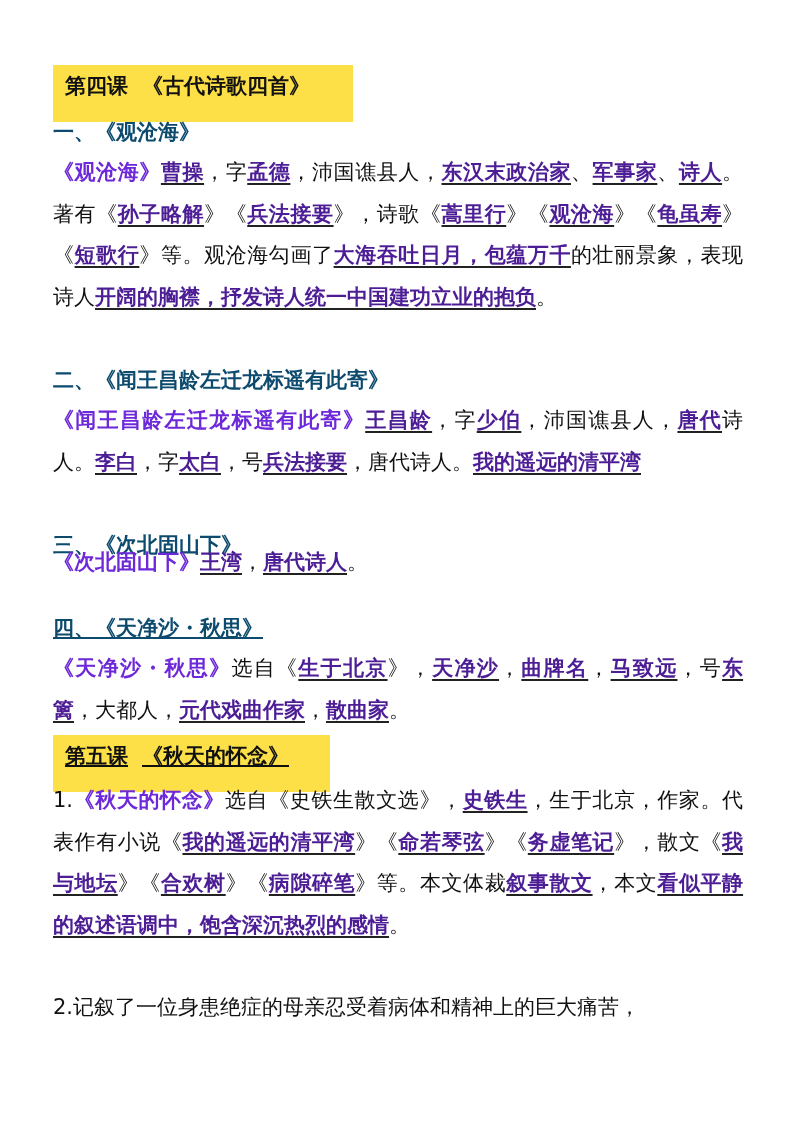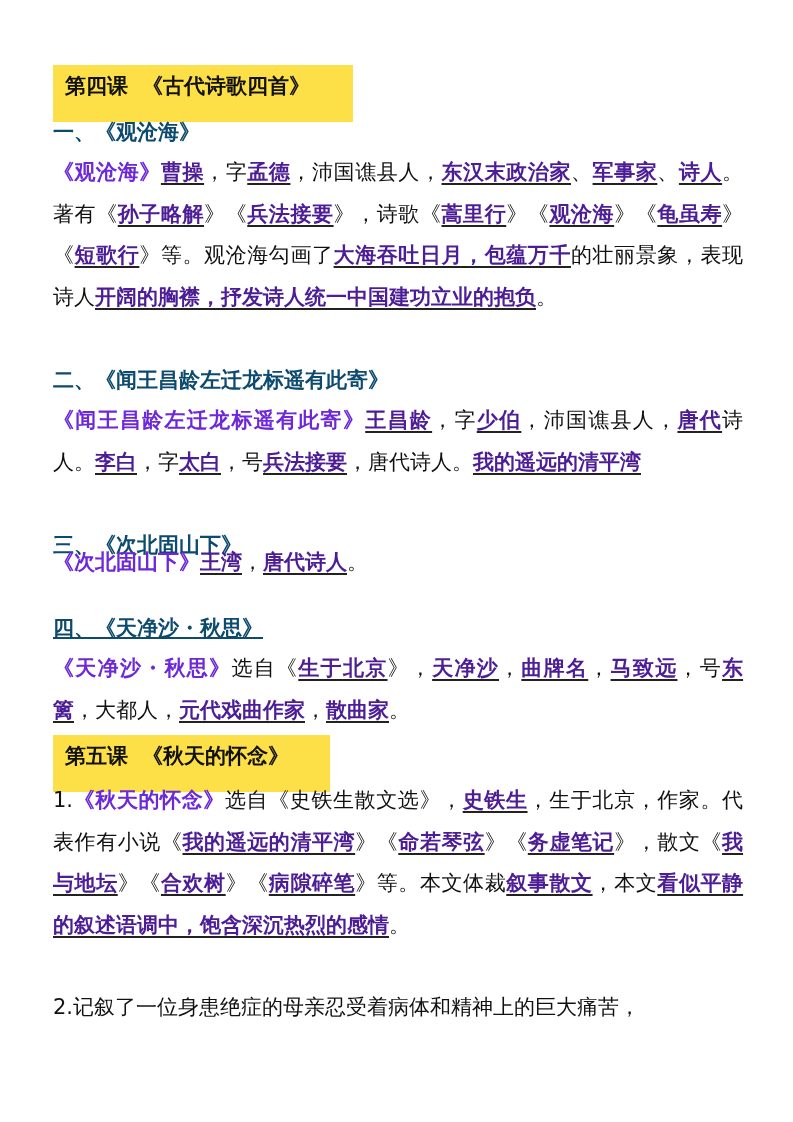--- a/index.html
+++ b/index.html
@@ -70,18 +70,18 @@
 
 <div class="section-title" style="top:364px;">二、《闻王昌龄左迁龙标遥有此寄》</div>
 <div class="para" style="top:400px;"><span class="b">《闻王昌龄左迁龙标遥有此寄》</span><span class="k">王昌龄</span><span>，字</span><span class="k">少伯</span><span>，沛国谯县人，</span><span class="k">唐代</span><span>诗人。</span><span class="k">李白</span><span>，字</span><span class="k">太白</span><span>，号</span><span class="k">兵法接要</span><span>，唐代诗人。</span><span class="k">我的遥远的清平湾</span></div>
 
 <div class="section-title" style="top:529px;">三、《次北固山下》</div>
 <div class="para" style="top:542px;"><span class="b">《次北固山下》</span><span class="k">王湾</span><span>，</span><span class="k">唐代诗人</span><span>。</span></div>
 
 <div class="section-title" style="top:612px;text-decoration:underline;">四、《天净沙・秋思》</div>
 <div class="para" style="top:648px;"><span class="b">《天净沙・秋思》</span><span>选自《</span><span class="k">生于北京</span><span>》，</span><span class="k">天净沙</span><span>，</span><span class="k">曲牌名</span><span>，</span><span class="k">马致远</span><span>，号</span><span class="k">东篱</span><span>，大都人，</span><span class="k">元代戏曲作家</span><span>，</span><span class="k">散曲家</span><span>。</span></div>
 
-<div class="lesson-header" style="top:735px;width:277px;">
+<div class="lesson-header" style="top:735px;width:277px;text-decoration:underline;">
   <span>第五课</span><span class="gap"></span><span>《秋天的怀念》</span>
 </div>
 
 <div class="para" style="top:780px;"><span>1.</span><span class="b">《秋天的怀念》</span><span>选自《史铁生散文选》，</span><span class="k">史铁生</span><span>，生于北京，作家。代表作有小说《</span><span class="k">我的遥远的清平湾</span><span>》《</span><span class="k">命若琴弦</span><span>》《</span><span class="k">务虚笔记</span><span>》，散文《</span><span class="k">我与地坛</span><span>》《</span><span class="k">合欢树</span><span>》《</span><span class="k">病隙碎笔</span><span>》等。本文体裁</span><span class="k">叙事散文</span><span>，本文</span><span class="k">看似平静的叙述语调中，饱含深沉热烈的感情</span><span>。</span></div>
 <div class="para" style="top:987px;"><span>2.记叙了一位身患绝症的母亲忍受着病体和精神上的巨大痛苦，</span></div>
 
 </body></html>

